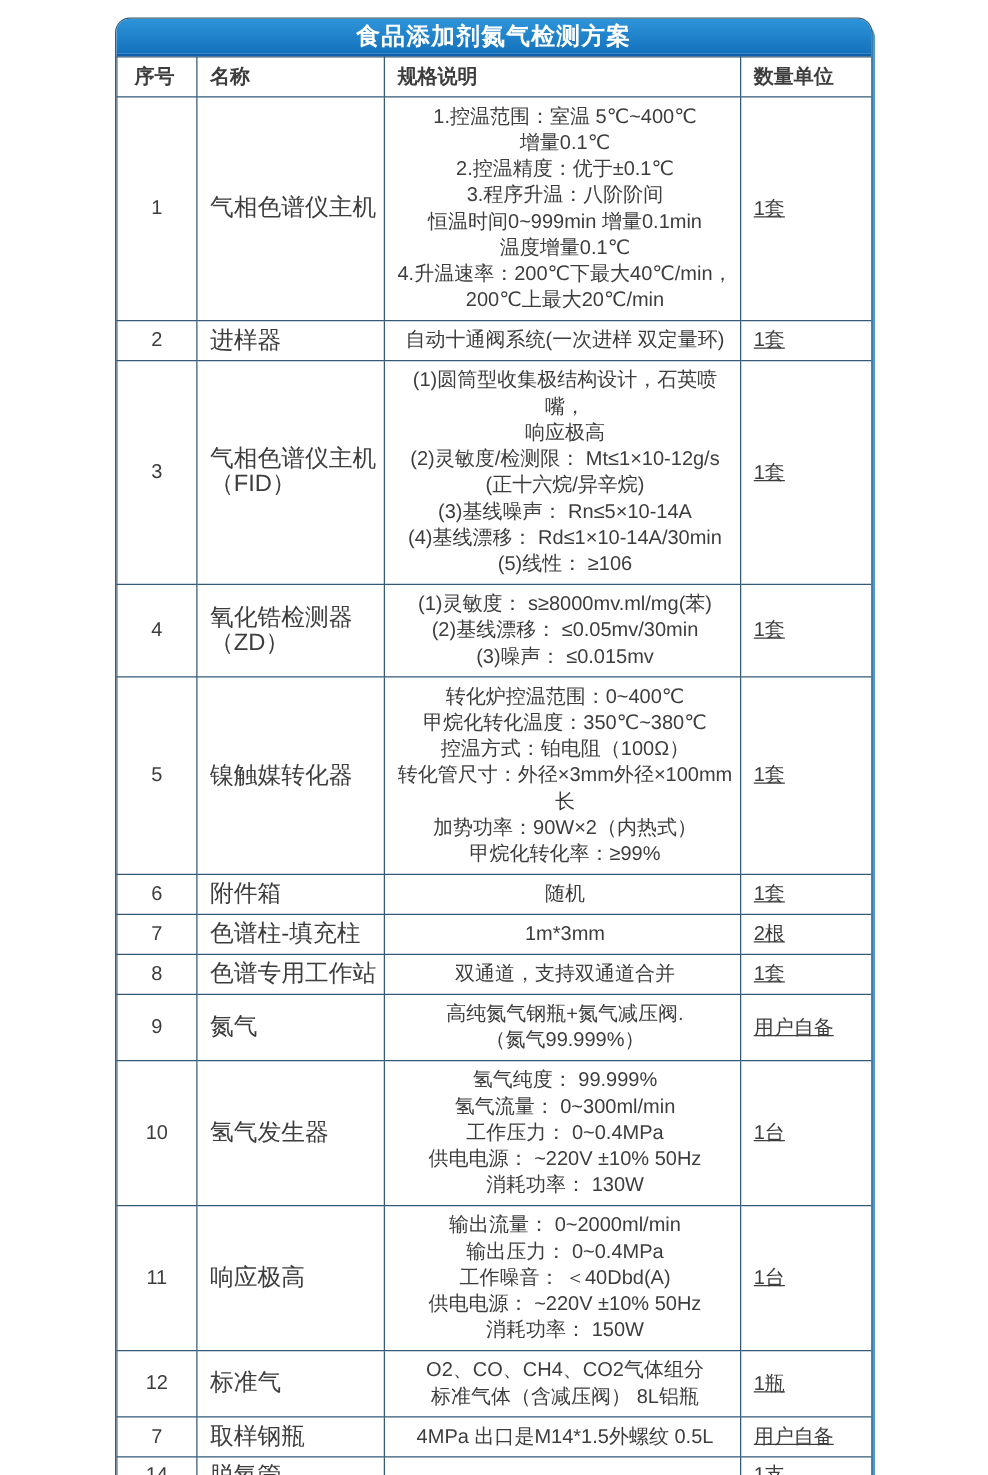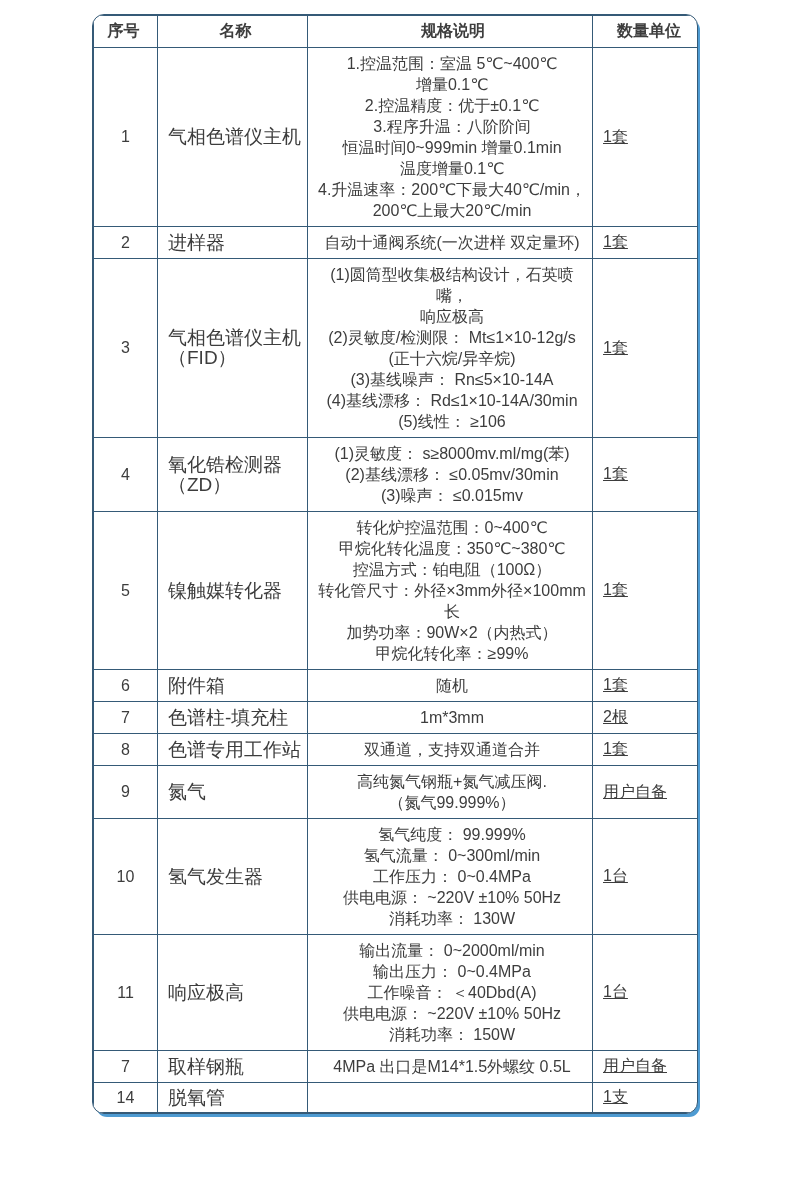--- a/index.html
+++ b/index.html
@@ -51,21 +51,21 @@
   .spec-table th,.spec-table td{
     border:1px solid var(--border);
     vertical-align:middle;
     font-size:16px;
     color:var(--text);
     margin-top:34px;
   }
   .spec-table th{
     height:32px;
     font-weight:600;
-    text-align:center;
+    text-align:left;
     padding:5px 4px 5px 10px;
   }
   .spec-table th.h-no{text-align:center;padding-left:0;}
   td.no{
     text-align:center;
     padding:4px 2px;
   }
   td.name{
     padding:4px 2px 4px 10px;
     font-size:19px;
@@ -79,20 +79,23 @@
   }
   td.qty{
     padding:4px 2px 4px 10px;
     text-decoration:underline;
   }
 </style>
 </head>
 <body>
 
 <div class="doc">
+  <div class="banner">
+    <span>食品添加剂氮气检测方案</span>
+  </div>
   <table class="spec-table">
     <colgroup>
       <col class="c1">
         <col class="c2">
         <col class="c3">
         <col class="c4">
     </colgroup>
     <thead>
       <tr>
         <th class="h-no">序号</th>
@@ -191,20 +194,27 @@
         <td class="no">11</td>
         <td class="name">响应极高</td>
         <td class="spec">输出流量： 0~2000ml/min
 输出压力： 0~0.4MPa
 工作噪音： ＜40Dbd(A)
 供电电源： ~220V ±10% 50Hz
 消耗功率： 150W</td>
         <td class="qty">1台</td>
       </tr>
       <tr>
+        <td class="no">12</td>
+        <td class="name">标准气</td>
+        <td class="spec">O2、CO、CH4、CO2气体组分
+标准气体（含减压阀） 8L铝瓶</td>
+        <td class="qty">1瓶</td>
+      </tr>
+      <tr>
         <td class="no">7</td>
         <td class="name">取样钢瓶</td>
         <td class="spec">4MPa 出口是M14*1.5外螺纹 0.5L</td>
         <td class="qty">用户自备</td>
       </tr>
       <tr>
         <td class="no">14</td>
         <td class="name">脱氧管</td>
         <td class="spec"></td>
         <td class="qty">1支</td>

